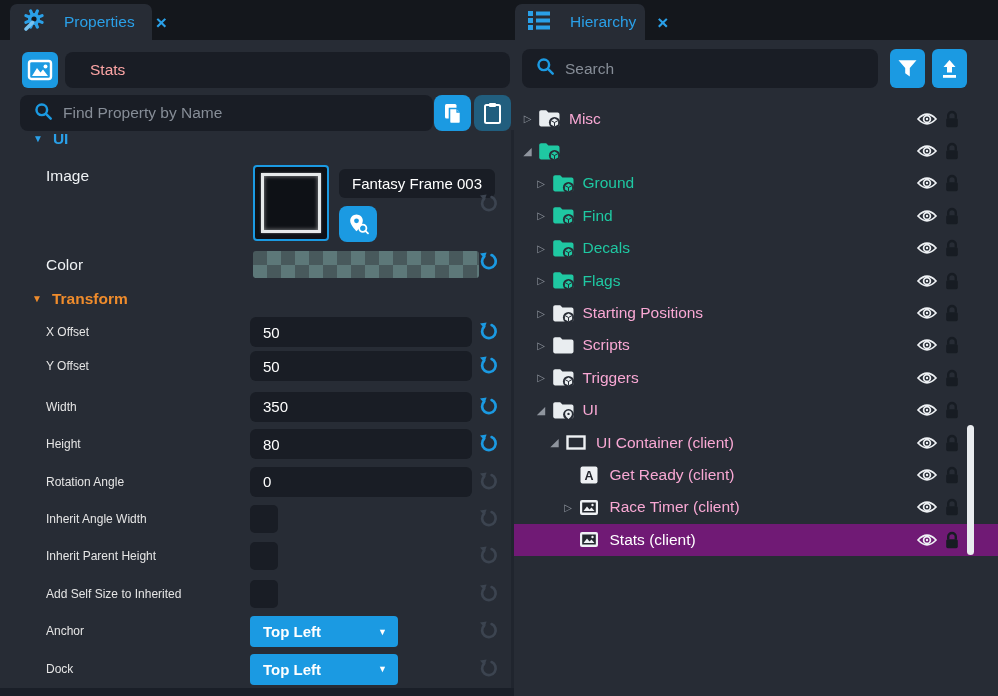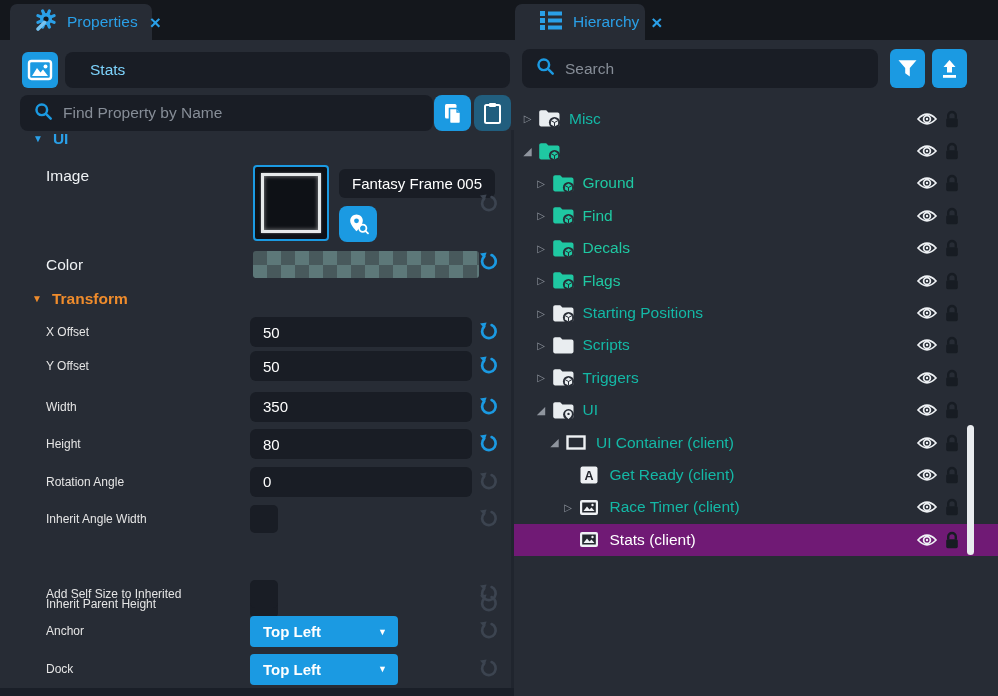--- a/index.html
+++ b/index.html
@@ -1,26 +1,26 @@
 <!DOCTYPE html>
 <html><head>
 <meta charset="utf-8">
 <style>
   *{margin:0;padding:0;box-sizing:border-box}
   html,body{width:998px;height:696px}
   body{font-family:"Liberation Sans","DejaVu Sans",sans-serif;background:#14171c;position:relative;overflow:hidden;color:#eef1f4}
   .panel{position:absolute;top:0;bottom:0}
   #props-panel{left:0;width:525px}
   #hier-panel{left:514px;width:517px}
-  .tab{position:absolute;top:4px;height:36px;background:#272c35;border-radius:7px 7px 0 0;display:flex;align-items:center;gap:9px;padding:0 24px;color:#2aa0e8;font-size:15.5px}
+  .tab{position:absolute;top:4px;height:36px;background:#272c35;border-radius:7px 7px 0 0;display:flex;align-items:center;gap:18px;padding:0 12px;color:#2aa0e8;font-size:15.5px}
   .tab .x{font-size:19px;font-weight:bold;color:#2aa0e8;margin-left:3px;line-height:1}
   .pbody{position:absolute;top:40px;left:0;right:0;bottom:0;background:#272c35}
   
   .entity-ico{position:absolute;left:22px;top:12px;width:36px;height:36px;background:#1b9ae2;border-radius:6px;display:flex;align-items:center;justify-content:center}
-  .name-input{position:absolute;left:65px;top:12px;width:445px;height:36px;background:#191d25;border:none;border-radius:8px;color:#7dd3fc;font-size:15.5px;padding-left:25px;font-family:inherit;outline:none}
+  .name-input{position:absolute;left:65px;top:12px;width:445px;height:36px;background:#191d25;border:none;border-radius:8px;color:#fca5a5;font-size:15.5px;padding-left:25px;font-family:inherit;outline:none}
   .searchbox{position:absolute;background:#191d25;border-radius:8px;display:flex;align-items:center;padding-left:14px;gap:10px}
   .searchbox input{flex:1;background:transparent;border:none;outline:none;color:#eef1f4;font-size:15.5px;font-family:inherit;min-width:0}
   .searchbox input::placeholder{color:#868d97}
   #prop-search{left:20px;top:55px;width:413px;height:36px}
   .sq-btn{position:absolute;border-radius:8px;display:flex;align-items:center;justify-content:center;cursor:pointer}
   #copy-btn{left:434px;top:55px;width:37px;height:36px;background:#1b9ae2}
   #paste-btn{left:474px;top:55px;width:37px;height:36px;background:#215e7e}
   .sec-head{position:absolute;display:flex;align-items:center;gap:10px;font-weight:bold;font-size:15.5px}
   #ui-head{left:33px;top:90px;color:#2aa0e8}
   #transform-head{left:32px;top:250px;color:#ef8c2c}
@@ -48,21 +48,21 @@
   #filter-btn{left:376px;top:9px;width:35px;height:39px;background:#1b9ae2;border-radius:6px}
   #upload-btn{left:417.5px;top:9px;width:35.5px;height:39px;background:#1b9ae2;border-radius:6px}
   .trow{position:absolute;left:0;right:0;height:32.4px;display:flex;align-items:center;cursor:pointer}
   .trow.sel{background:#701a75}
   .exp{width:15px;text-align:center;color:#8f959e;flex:0 0 15px}
   .exp.collapsed{font-size:10px}
   .exp.expanded{font-size:11px}
   .ticon{width:24px;margin-left:3px;display:flex;align-items:center;flex:0 0 24px}
   .tlabel{margin-left:7px;font-size:15.5px;white-space:nowrap}
   .tlabel.teal{color:#1fc8a2}
-  .tlabel.white{color:#14b8a6}
+  .tlabel.white{color:#f9a8d4}
   .trow.sel .tlabel{color:#fff}
   .eye{position:absolute;left:403px;top:9px;cursor:pointer}
   .lock{position:absolute;left:430px;top:7px;cursor:pointer}
   #hier-thumb{position:absolute;left:453px;top:385px;width:7px;height:130px;background:#e9ecef;border-radius:3.5px;cursor:pointer}
 </style>
 </head>
 <body>
 
 <section class="panel" id="props-panel">
   <div class="tab" style="left:10px;width:142px">
@@ -116,21 +116,21 @@
 
     <div class="sec-head" id="ui-head">
       <span class="sec-caret">▼</span>
       <span>UI</span>
     </div>
 
     <span class="plabel-static" style="top:126px">Image</span>
     <div id="image-thumb">
         <div class="frame"></div>
       </div>
-    <div id="asset-chip">Fantasy Frame 005</div>
+    <div id="asset-chip">Fantasy Frame 003</div>
     <div class="sq-btn" id="pin-btn">
         <svg width="23" height="22" viewBox="0 0 23 22">
           <path d="M9.5,1.5 C6,1.5 3.2,4.3 3.2,7.8 c0,4.6 6.3,10.4 6.3,10.4 s6.3,-5.8 6.3,-10.4 C15.8,4.3 13,1.5 9.5,1.5 Z" fill="#fff"></path>
           <circle cx="9.5" cy="7.8" r="2.4" fill="#1b9ae2"></circle>
           <circle cx="15.8" cy="15.2" r="3.6" fill="none" stroke="#fff" stroke-width="1.8"></circle>
           <line x1="18.4" y1="17.8" x2="21" y2="20.4" stroke="#fff" stroke-width="1.8" stroke-linecap="round"></line>
         </svg>
       </div>
     <span class="reset" style="left:479px;top:154px">
         <svg width="19" height="19" viewBox="0 0 19 19">
@@ -207,21 +207,21 @@
         <div class="prow" style="top: 464px;">
           <span class="plabel">Inherit Angle Width</span>
           <span class="pcheck"></span>
           <span class="reset preset">
             <svg width="19" height="19" viewBox="0 0 19 19">
               <path d="M5.2,4.4 A6.8,6.8 0 1 0 12.6,3.1" fill="none" stroke="#3c4450" stroke-width="2.7" stroke-linecap="round"></path>
               <polygon points="7.6,0.6 1.0,1.6 5.4,6.6" fill="#3c4450"></polygon>
             </svg>
           </span>
         </div>
-        <div class="prow" style="top: 501.4px; margin-top: 48px;">
+        <div class="prow" style="top: 501.4px;">
           <span class="plabel">Inherit Parent Height</span>
           <span class="pcheck"></span>
           <span class="reset preset">
             <svg width="19" height="19" viewBox="0 0 19 19">
               <path d="M5.2,4.4 A6.8,6.8 0 1 0 12.6,3.1" fill="none" stroke="#3c4450" stroke-width="2.7" stroke-linecap="round"></path>
               <polygon points="7.6,0.6 1.0,1.6 5.4,6.6" fill="#3c4450"></polygon>
             </svg>
           </span>
         </div>
         <div class="prow" style="top: 538.8px;">

